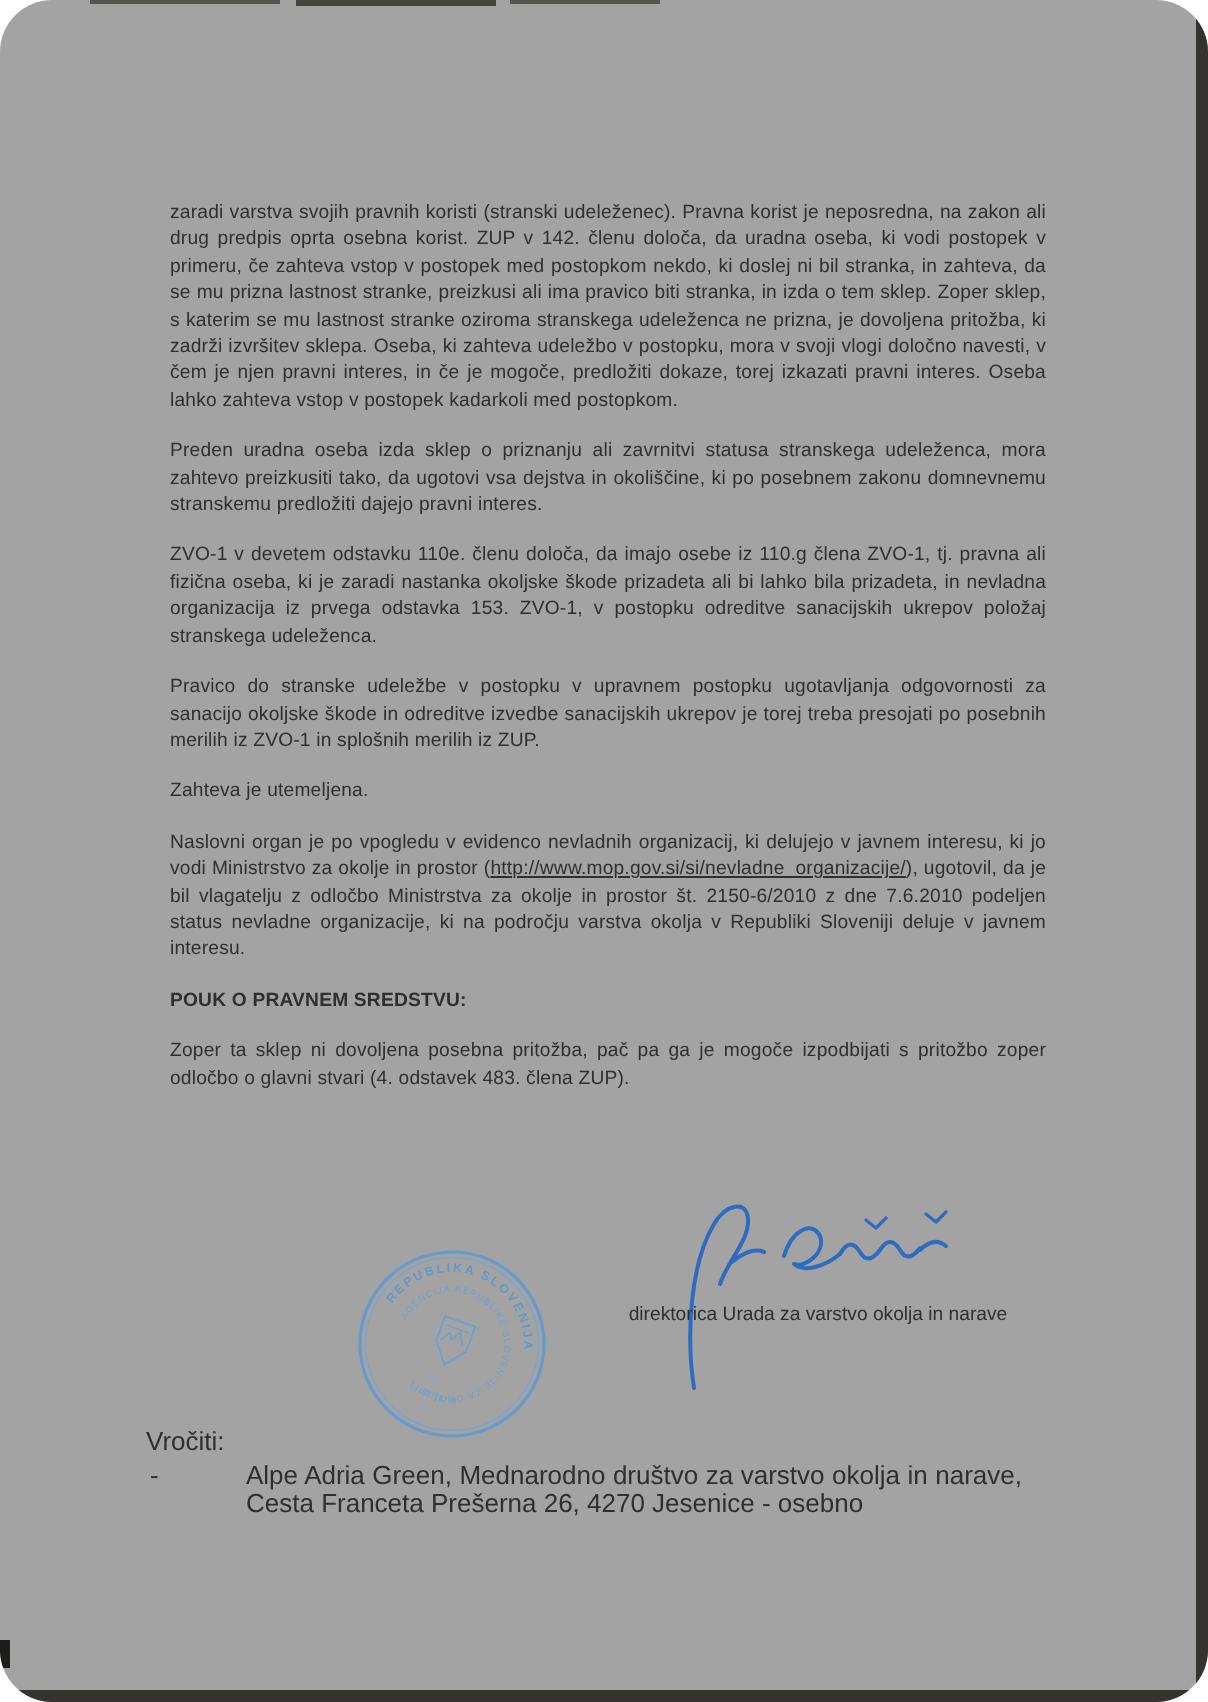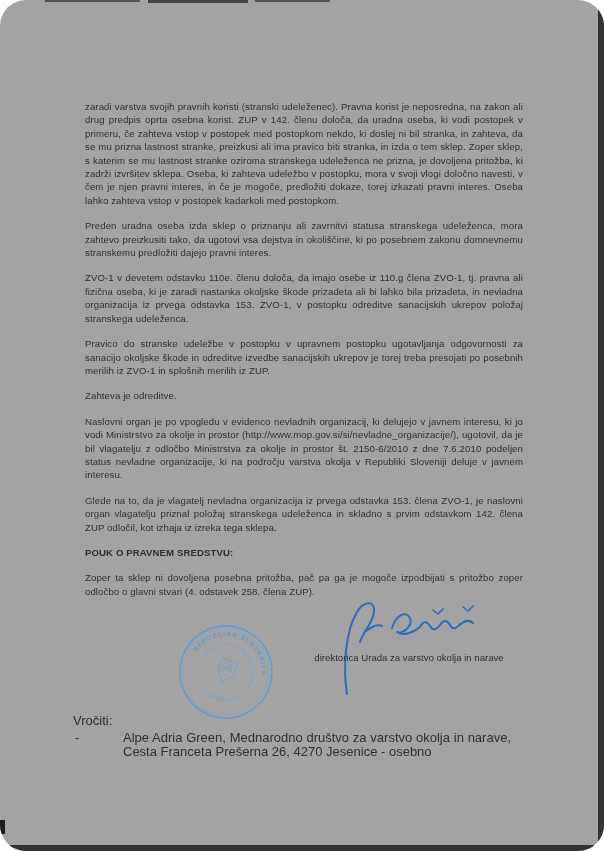--- a/index.html
+++ b/index.html
@@ -19,21 +19,21 @@
   .edge-bottom{left:0;top:845px;width:604px;height:6px;background:#353330;}
   .edge-bl-mark{left:0;top:820px;width:5px;height:14px;background:#1d1d1b;}
 
   .content{
     position:absolute;left:85px;top:100px;width:438px;
     font-size:9.6px;line-height:13.4px;text-align:justify;
     letter-spacing:0.1px;
   }
   .content p{margin:0 0 12px 0;}
   .content p.last{margin-bottom:0;}
-  .doc-link{color:#2f2f2f;}
+  .doc-link{color:#2f2f2f;text-decoration:underline;}
   .pouk-heading{font-weight:bold;margin:20px 0 0 0;text-align:left;}
   .pouk-text{margin:0;}
 
   
   .sig-script{position:absolute;left:330px;top:598px;width:152px;height:100px;pointer-events:none;}
   .sig-block{
     position:absolute;left:300px;top:651px;width:218px;
     font-size:9.6px;line-height:13.5px;text-align:center;
   }
   .sig-title{white-space:nowrap;}
@@ -61,25 +61,24 @@
   <div class="edge edge-top-c"></div>
   <div class="edge edge-right"></div>
   <div class="edge edge-bottom"></div>
   <div class="edge edge-bl-mark"></div>
 
   <div class="content">
     <p>zaradi varstva svojih pravnih koristi (stranski udeleženec). Pravna korist je neposredna, na zakon ali drug predpis oprta osebna korist. ZUP v 142. členu določa, da uradna oseba, ki vodi postopek v primeru, če zahteva vstop v postopek med postopkom nekdo, ki doslej ni bil stranka, in zahteva, da se mu prizna lastnost stranke, preizkusi ali ima pravico biti stranka, in izda o tem sklep. Zoper sklep, s katerim se mu lastnost stranke oziroma stranskega udeleženca ne prizna, je dovoljena pritožba, ki zadrži izvršitev sklepa. Oseba, ki zahteva udeležbo v postopku, mora v svoji vlogi določno navesti, v čem je njen pravni interes, in če je mogoče, predložiti dokaze, torej izkazati pravni interes. Oseba lahko zahteva vstop v postopek kadarkoli med postopkom.</p>
     <p>Preden uradna oseba izda sklep o priznanju ali zavrnitvi statusa stranskega udeleženca, mora zahtevo preizkusiti tako, da ugotovi vsa dejstva in okoliščine, ki po posebnem zakonu domnevnemu stranskemu predložiti dajejo pravni interes.</p>
     <p>ZVO-1 v devetem odstavku 110e. členu določa, da imajo osebe iz 110.g člena ZVO-1, tj. pravna ali fizična oseba, ki je zaradi nastanka okoljske škode prizadeta ali bi lahko bila prizadeta, in nevladna organizacija iz prvega odstavka 153. ZVO-1, v postopku odreditve sanacijskih ukrepov položaj stranskega udeleženca.</p>
     <p>Pravico do stranske udeležbe v postopku v upravnem postopku ugotavljanja odgovornosti za sanacijo okoljske škode in odreditve izvedbe sanacijskih ukrepov je torej treba presojati po posebnih merilih iz ZVO-1 in splošnih merilih iz ZUP.</p>
-    <p>Zahteva je odreditve.</p>
+    <p>Zahteva je utemeljena.</p>
     <p><span>Naslovni organ je po vpogledu v evidenco nevladnih organizacij, ki delujejo v javnem interesu, ki jo vodi Ministrstvo za okolje in prostor (</span><span class="doc-link">http://www.mop.gov.si/si/nevladne_organizacije/</span><span>), ugotovil, da je bil vlagatelju z odločbo Ministrstva za okolje in prostor št. 2150-6/2010 z dne 7.6.2010 podeljen status nevladne organizacije, ki na področju varstva okolja v Republiki Sloveniji deluje v javnem interesu.</span></p>
-    <p>Glede na to, da je vlagatelj nevladna organizacija iz prvega odstavka 153. člena ZVO-1, je naslovni organ vlagatelju priznal položaj stranskega udeleženca in skladno s prvim odstavkom 142. člena ZUP odločil, kot izhaja iz izreka tega sklepa.</p>
     <p class="pouk-heading">POUK O PRAVNEM SREDSTVU:</p>
-    <p class="pouk-text last">Zoper ta sklep ni dovoljena posebna pritožba, pač pa ga je mogoče izpodbijati s pritožbo zoper odločbo o glavni stvari (4. odstavek 258. člena ZUP).</p>
+    <p class="pouk-text last">Zoper ta sklep ni dovoljena posebna pritožba, pač pa ga je mogoče izpodbijati s pritožbo zoper odločbo o glavni stvari (4. odstavek 483. člena ZUP).</p>
   </div>
 
   <svg class="stamp" viewBox="0 0 100 100" aria-hidden="true">
     <defs>
       <path id="arc-outer" d="M 50,50 m -36,0 a 36,36 0 1 1 72,0 a 36,36 0 1 1 -72,0"></path>
       <path id="arc-inner" d="M 50,50 m -26,0 a 26,26 0 1 1 52,0 a 26,26 0 1 1 -52,0"></path>
       <path id="arc-bottom" d="M 30,74 Q 50,84 70,74"></path>
     </defs>
     <g transform="rotate(20 50 50)">
       <circle cx="50" cy="50" r="46" fill="none" stroke="#639ad2" stroke-width="1.6"></circle>

